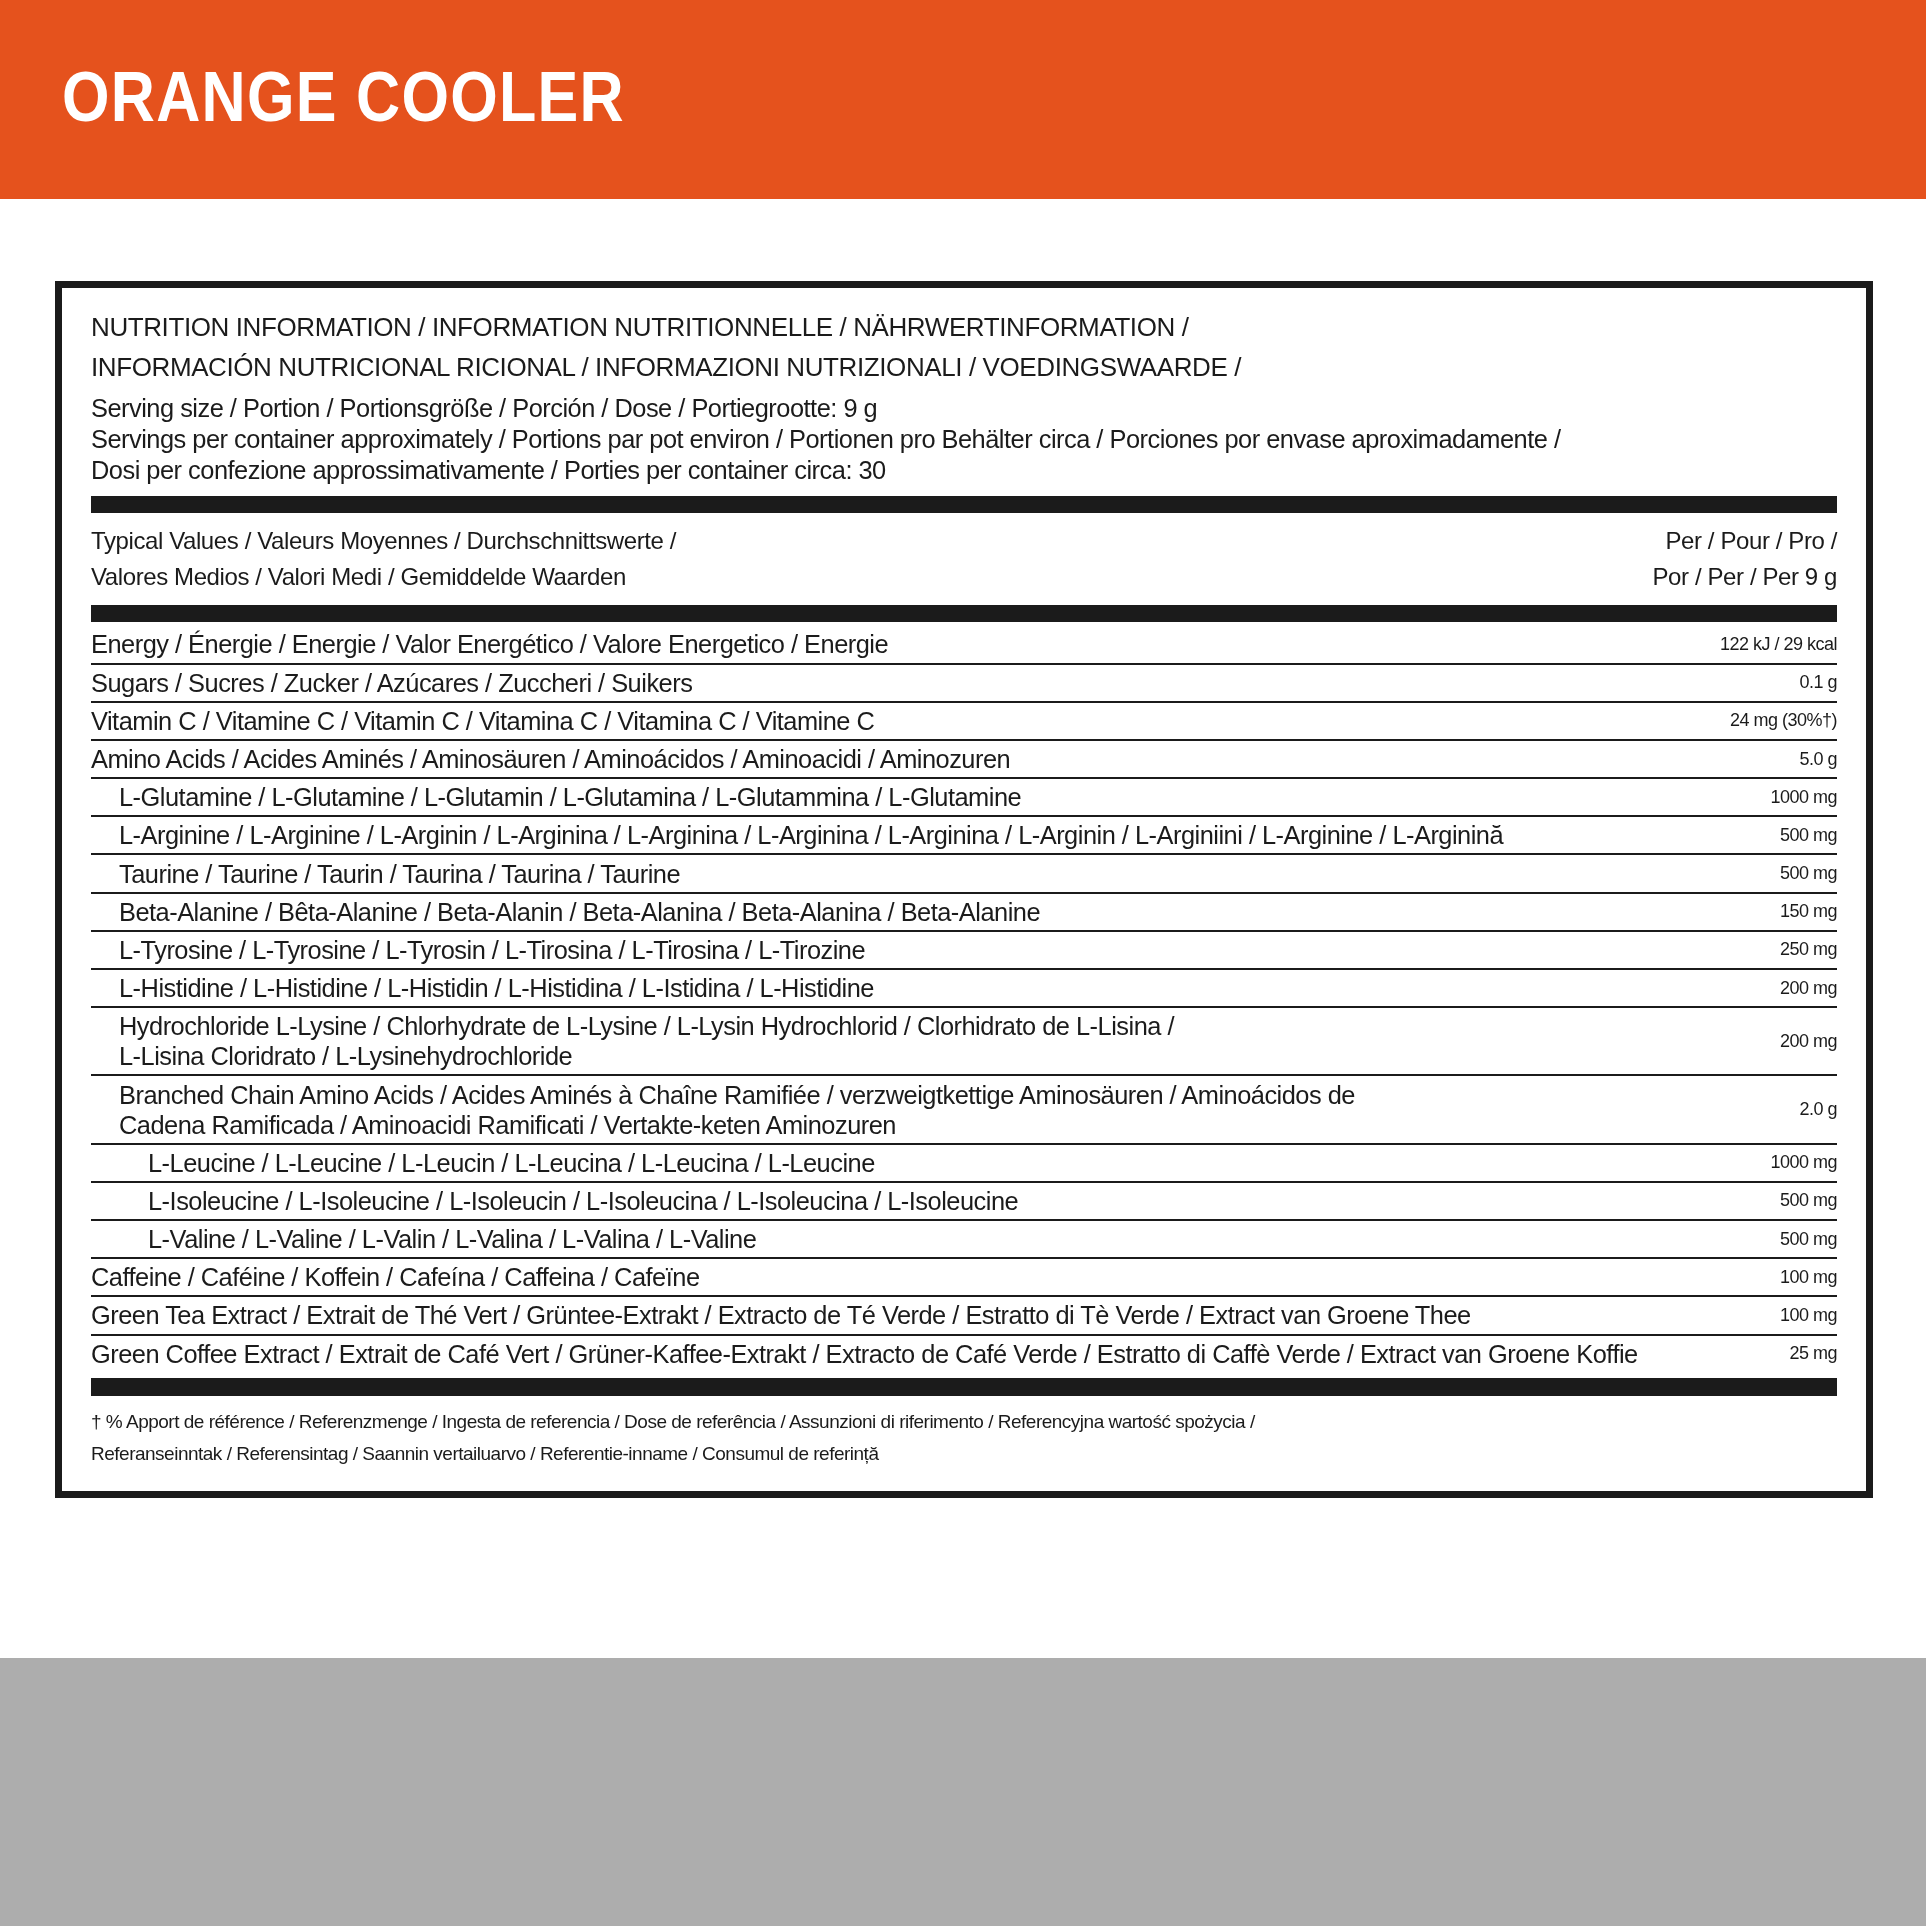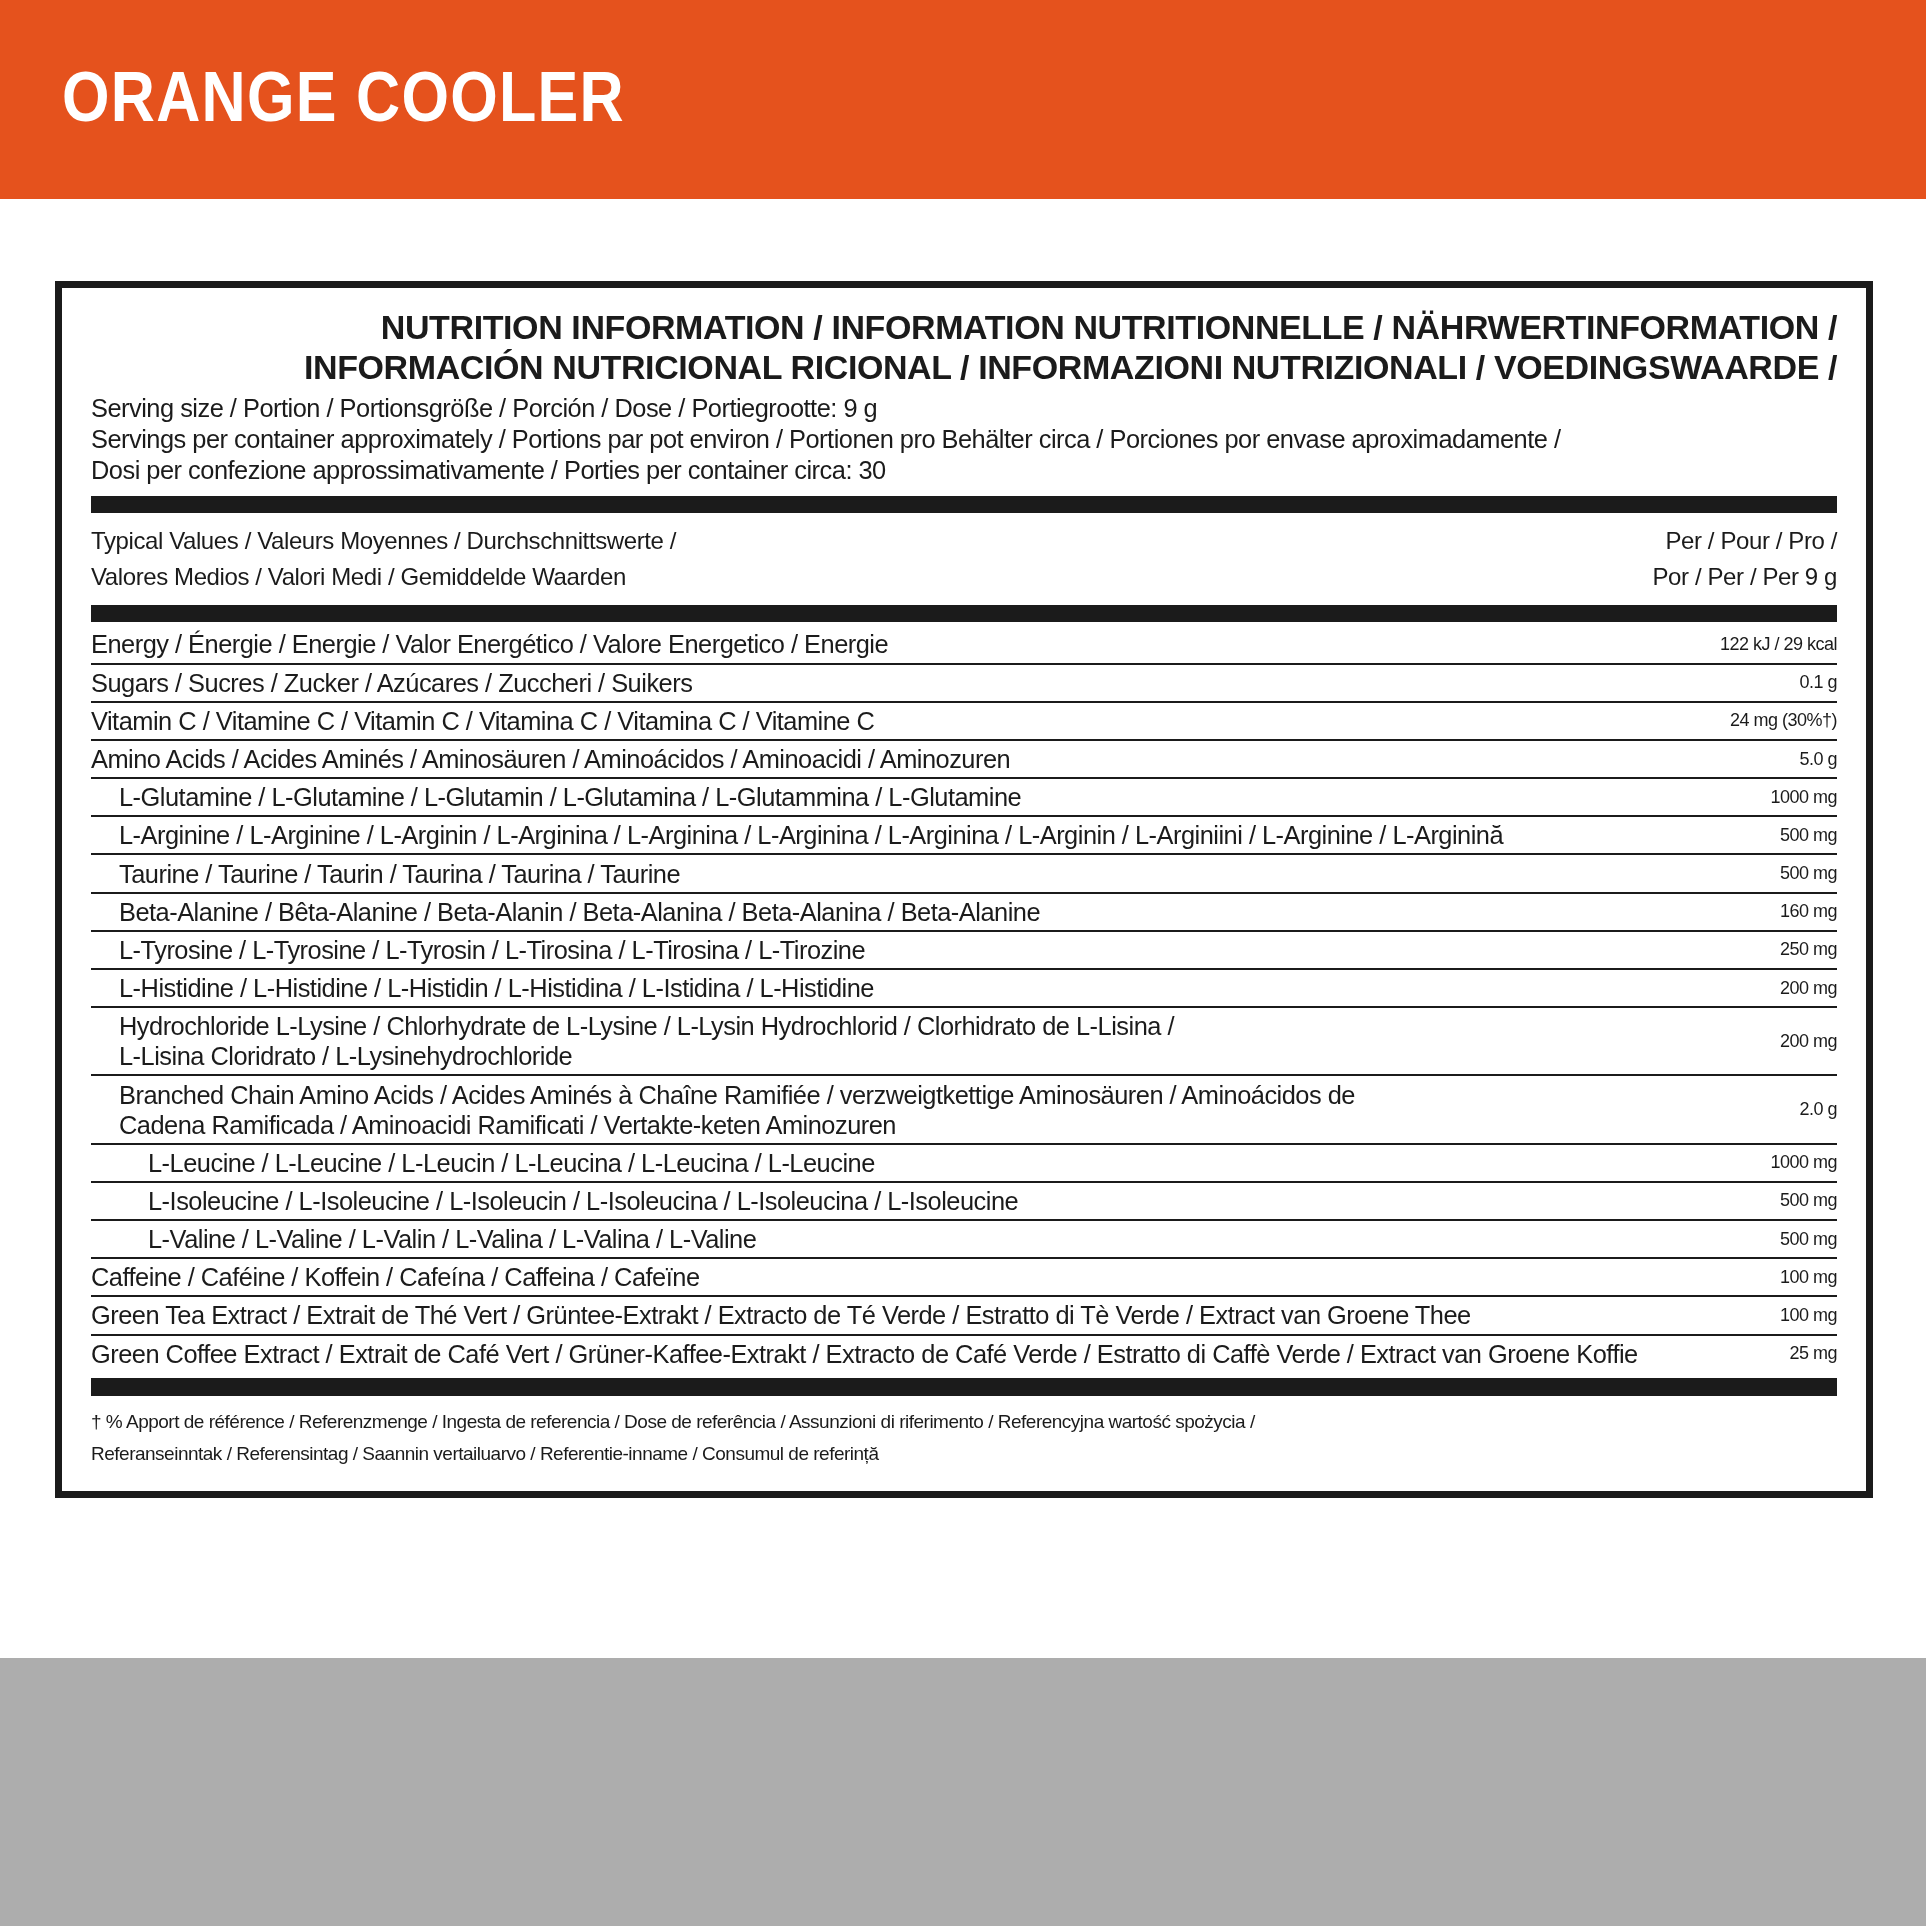--- a/index.html
+++ b/index.html
@@ -33,25 +33,24 @@
   .panel {
     position: absolute; left: 55px; top: 281px;
     width: 1818px;
     box-sizing: border-box;
     border: 7px solid #1b1b1b;
     background: #ffffff;
     padding: 18.5px 29px 21.6px 29px;
   }
   .panel-title {
     margin: 0;
-    font-size: 34px; font-weight: bold;
+    font-size: 26px; font-weight: normal;
     line-height: 40px;
     letter-spacing: -0.4px;
     white-space: pre-line;
-    text-align: right;
   }
   .serving {
     margin: 6.2px 0 0 0;
     font-size: 25.4px; font-weight: normal;
     line-height: 31px;
     letter-spacing: -0.5px;
     white-space: pre-line;
   }
   .bar {
     height: 17px;
@@ -158,21 +157,21 @@
       <div class="row ind1">
         <span class="row-label">L-Arginine / L-Arginine / L-Arginin / L-Arginina / L-Arginina / L-Arginina / L-Arginina / L-Arginin / L-Arginiini / L-Arginine / L-Arginină</span>
         <span class="row-value">500 mg</span>
       </div>
       <div class="row ind1">
         <span class="row-label">Taurine / Taurine / Taurin / Taurina / Taurina / Taurine</span>
         <span class="row-value">500 mg</span>
       </div>
       <div class="row ind1">
         <span class="row-label">Beta-Alanine / Bêta-Alanine / Beta-Alanin / Beta-Alanina / Beta-Alanina / Beta-Alanine</span>
-        <span class="row-value">160 mg</span>
+        <span class="row-value">150 mg</span>
       </div>
       <div class="row ind1">
         <span class="row-label">L-Tyrosine / L-Tyrosine / L-Tyrosin / L-Tirosina / L-Tirosina / L-Tirozine</span>
         <span class="row-value">250 mg</span>
       </div>
       <div class="row ind1">
         <span class="row-label">L-Histidine / L-Histidine / L-Histidin / L-Histidina / L-Istidina / L-Histidine</span>
         <span class="row-value">200 mg</span>
       </div>
       <div class="row ind1">

